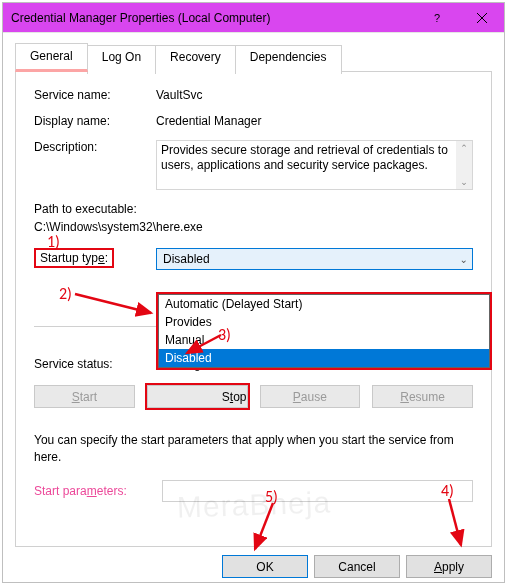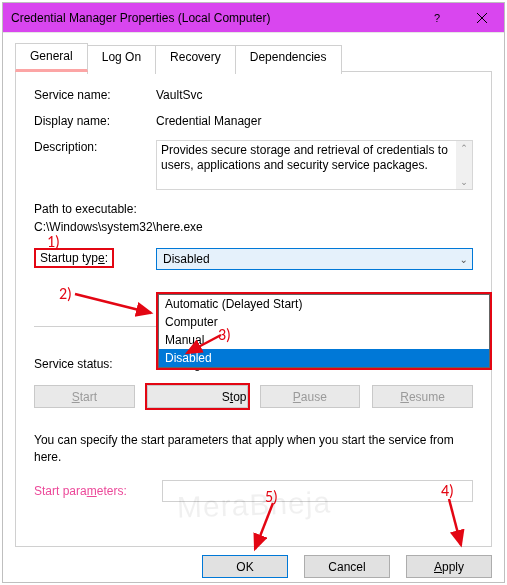--- a/index.html
+++ b/index.html
@@ -170,21 +170,21 @@
   .param-label { width: 128px; color: #ec4899; }
   .param-input {
     flex: 1;
     height: 22px;
     border: 1px solid #d0d0d0;
     background: #fff;
   }
   .dialog-btns {
     display: flex;
     justify-content: flex-end;
-    gap: 16px;
+    gap: 6px;
     padding: 8px 12px;
     text-align: right;
   }
   .dlg-btn {
     width: 86px;
     height: 23px;
     border: 1px solid #adadad;
     background: #e1e1e1;
     display: flex;
     align-items: center;
@@ -283,21 +283,21 @@
         <div class="combo">
           <span>Disabled</span>
           <span class="chev">⌄</span>
         </div>
       </div>
     </div>
 
     <div class="dropdown">
       <div class="dropdown-inner">
         <div class="opt">Automatic (Delayed Start)</div>
-        <div class="opt">Computer</div>
+        <div class="opt">Provides</div>
         <div class="opt">Manual</div>
         <div class="opt sel">Disabled</div>
       </div>
     </div>
 
     <div style="border-top:1px solid #d0d0d0; margin-top:56px;"></div>
 
     <div class="status-row">
       <div class="label-col">Service status:</div>
       <div class="val-col">Running</div>

